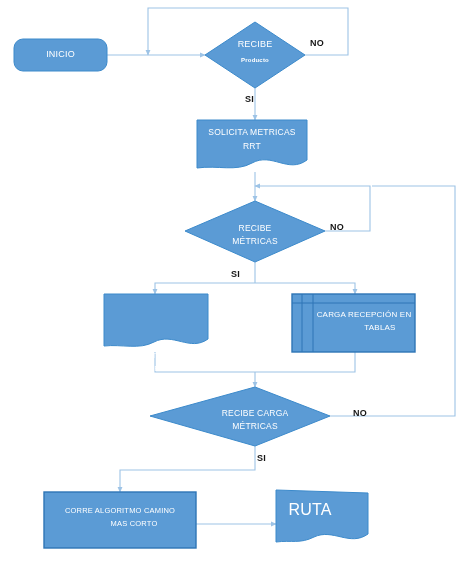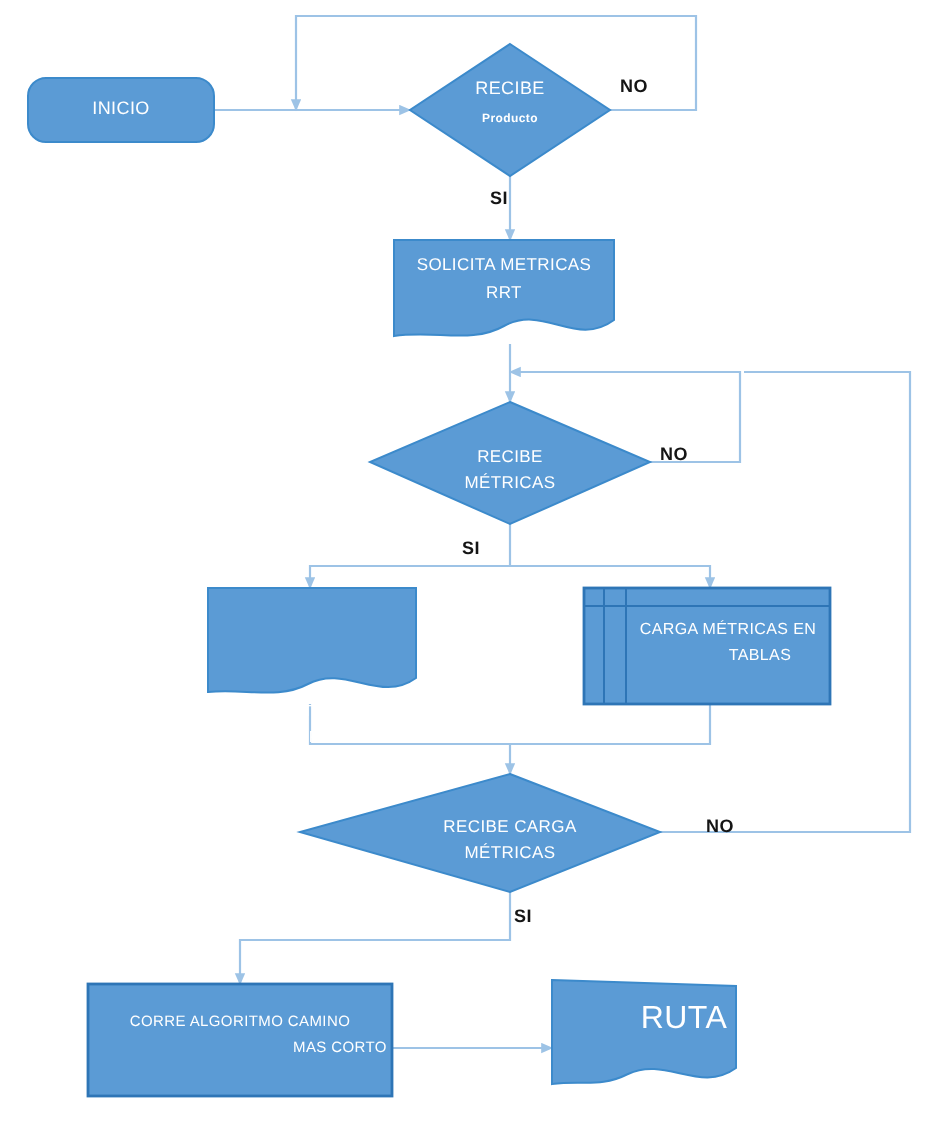--- a/index.html
+++ b/index.html
@@ -127,30 +127,30 @@
 
   <div class="node-label lbl-solicita" style="left:197px; top:126px; width:110px; height:13px;">SOLICITA METRICAS</div>
   <div class="node-label lbl-recibe" style="left:195px; top:222px; width:120px; height:13px;">RECIBE</div>
 
   <div class="node-label lbl-solicita" style="left:197px; top:140px; width:110px; height:13px;">RRT</div>
   <div class="node-label lbl-recibe" style="left:195px; top:235px; width:120px; height:13px;">MÉTRICAS</div>
 
   <div class="node-label lbl-certifica" style="left:104px; top:301px; width:104px; height:13px;">CERTIFICA</div>
   <div class="node-label lbl-certifica" style="left:104px; top:314px; width:104px; height:13px;">RECEPCIÓN</div>
 
-  <div class="node-label lbl-carga" style="left:313px; top:308px; width:102px; height:13px;">CARGA MÉTRICAS EN</div>
+  <div class="node-label lbl-carga" style="left:313px; top:308px; width:102px; height:13px;">CARGA RECEPCIÓN EN</div>
   <div class="node-label lbl-carga" style="left:313px; top:321px; width:102px; height:13px;margin-left:16px;">TABLAS</div>
 
   <div class="node-label lbl-recibetodas" style="left:190px; top:407px; width:130px; height:13px;">RECIBE CARGA</div>
   <div class="node-label lbl-recibetodas" style="left:190px; top:420px; width:130px; height:13px;">MÉTRICAS</div>
 
   <div class="node-label lbl-corre" style="left:44px; top:505px; width:152px; height:12px;">CORRE ALGORITMO CAMINO</div>
-  <div class="node-label lbl-corre" style="left:44px; top:518px; width:180px; height:12px;padding-left:36px;">MAS CORTO</div>
+  <div class="node-label lbl-corre" style="left:44px; top:518px; width:180px; height:12px;">MAS CORTO</div>
 
-  <div class="node-label lbl-ruta" style="left:276px; top:496px; width:68px; height:28px;margin-left:32px;">RUTA</div>
+  <div class="node-label lbl-ruta" style="left:276px; top:496px; width:68px; height:28px;">RUTA</div>
 
   <div class="edge-label" style="left:310px; top:38px;">NO</div>
   <div class="edge-label" style="left:245px; top:94px;">SI</div>
 
   <div class="edge-label" style="left:330px; top:222px;">NO</div>
   <div class="edge-label" style="left:231px; top:269px;">SI</div>
 
   <div class="edge-label" style="left:353px; top:408px;">NO</div>
   <div class="edge-label" style="left:257px; top:453px;">SI</div>
 

